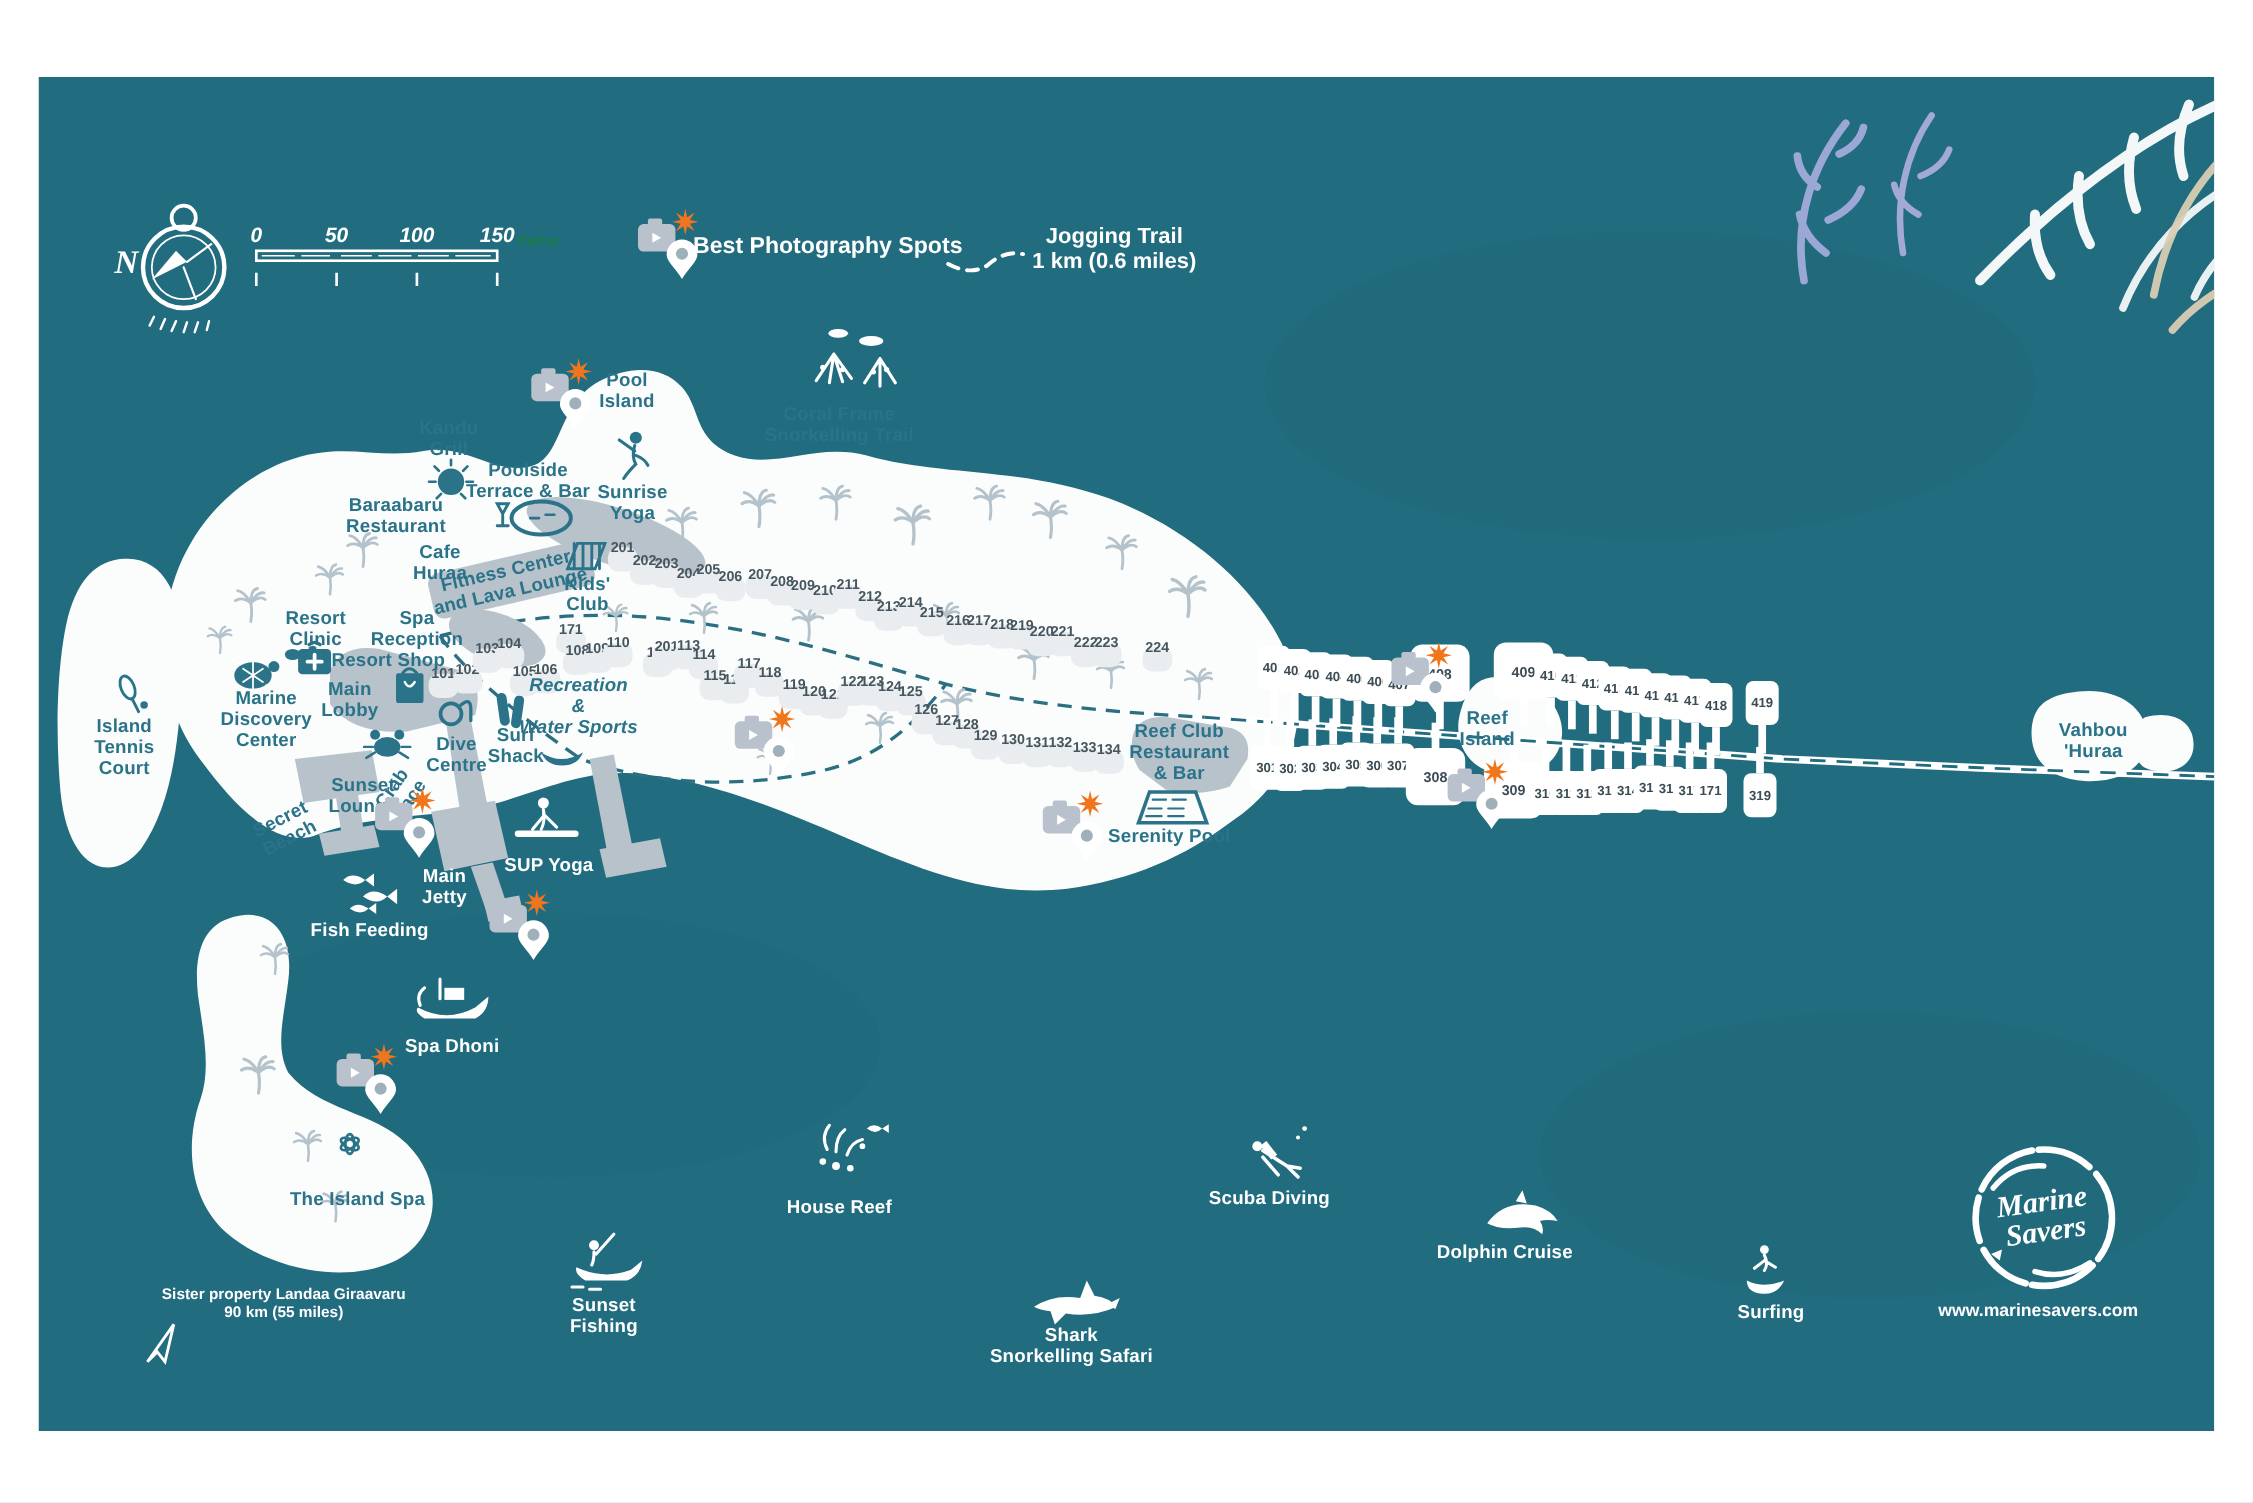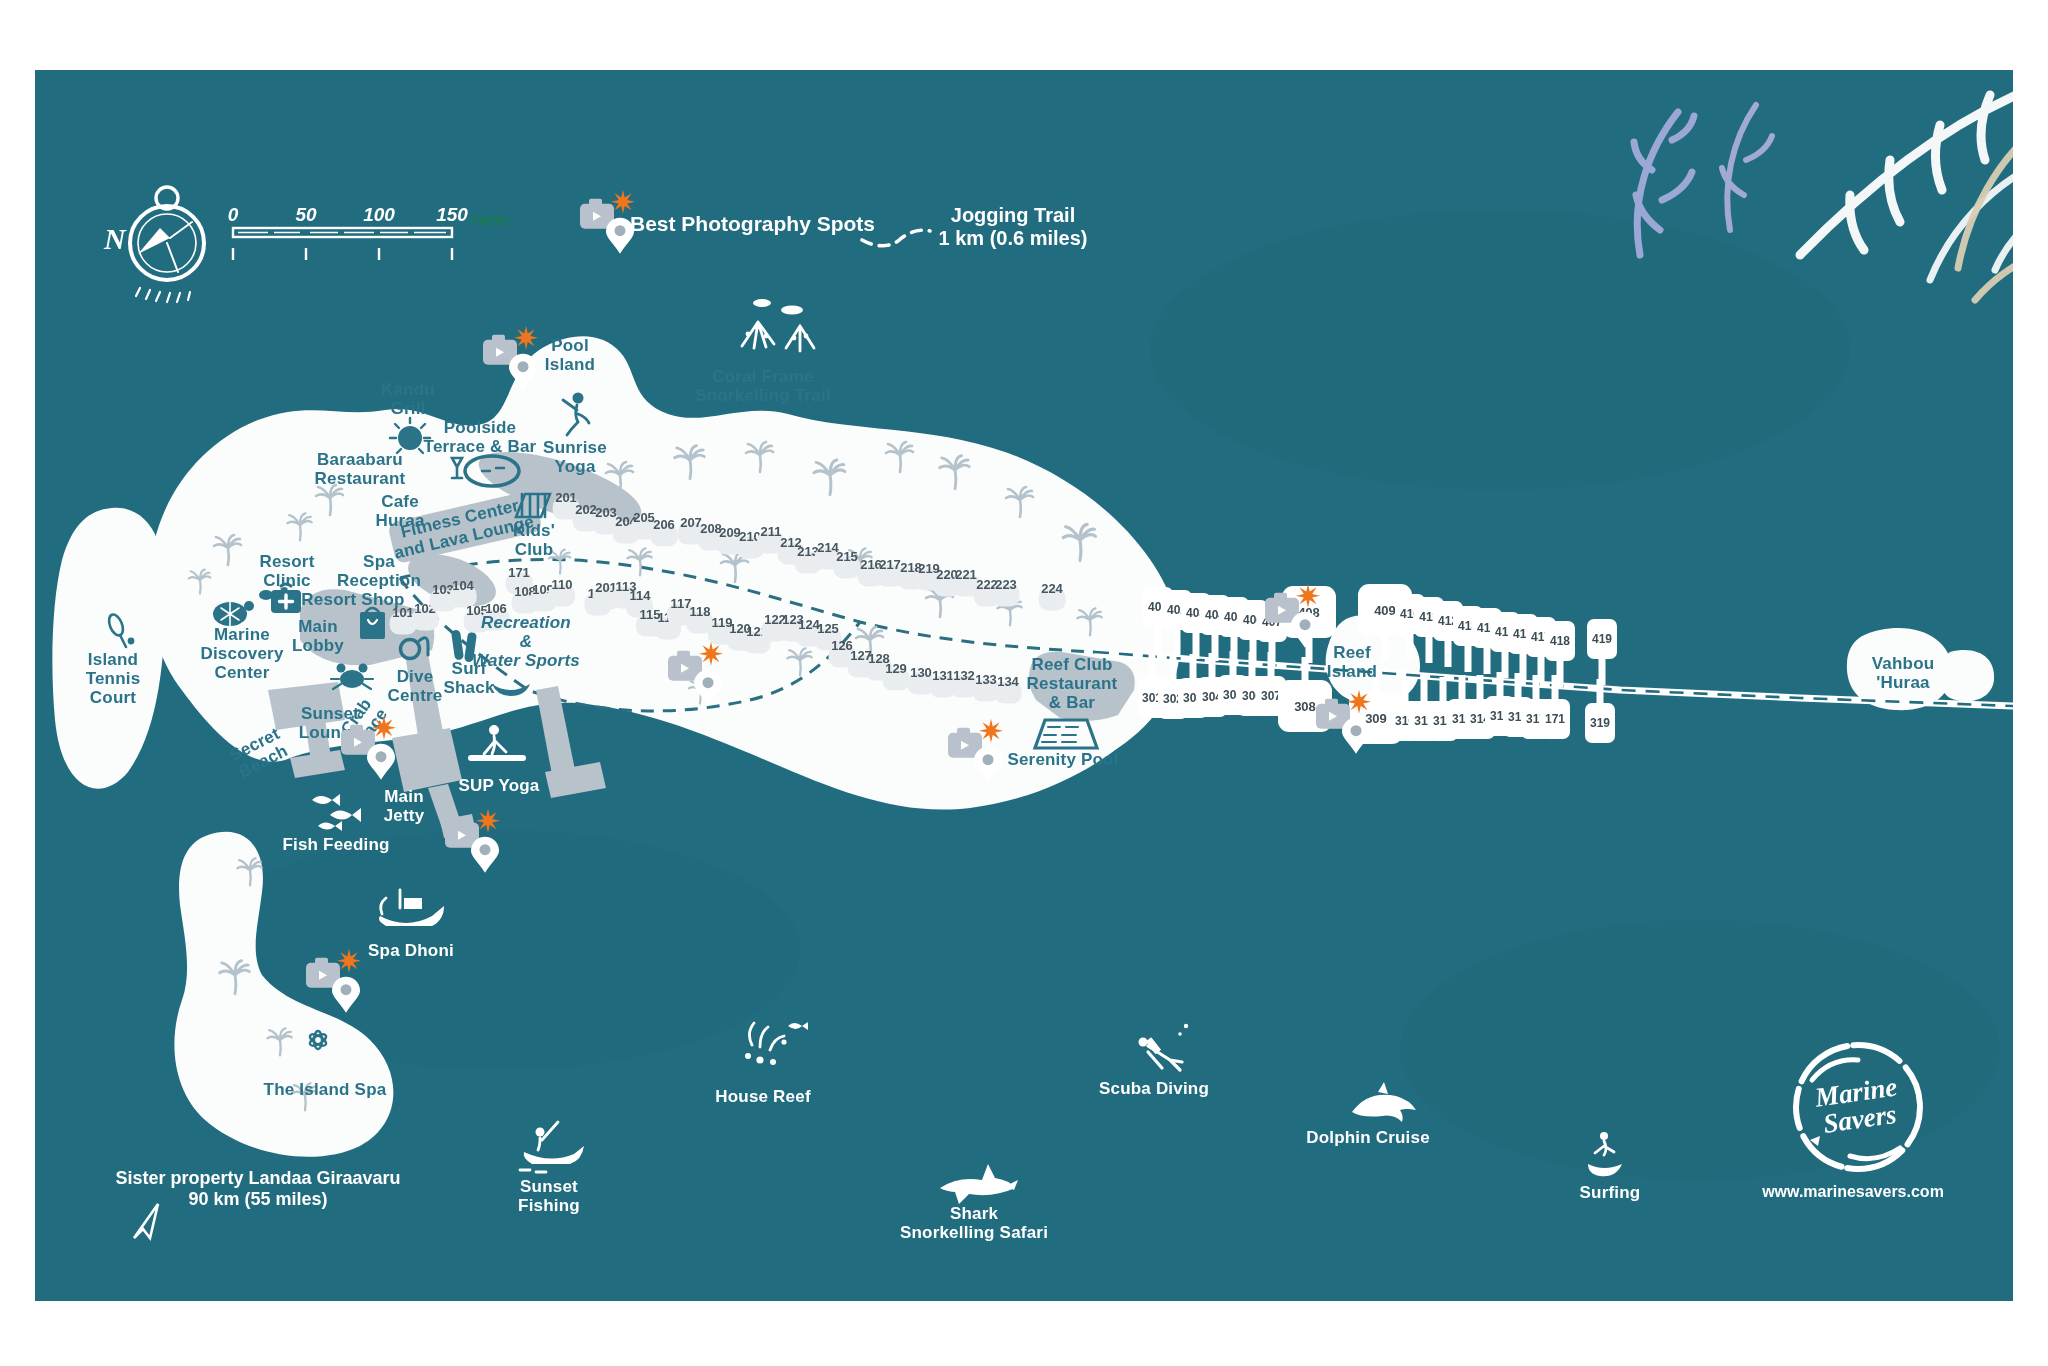--- a/index.html
+++ b/index.html
@@ -298,21 +298,21 @@
   <div class="compass-n" style="left:104px;top:222px;">N</div>
   <span class="scale-num" style="left:233px;top:204px;">0</span>
   <span class="scale-num" style="left:306px;top:204px;">50</span>
   <span class="scale-num" style="left:379px;top:204px;">100</span>
   <span class="scale-num" style="left:452px;top:204px;">150</span>
   <span class="scale-unit" style="left:470px;top:211px;">metre</span>
   <div class="legend-text" style="left:630px;top:212px;font-size:21px;">Best Photography Spots</div>
   <div class="legend-text" style="left:1013px;top:204px;font-size:20px;text-align:center;transform:translateX(-50%);">Jogging Trail
 1 km (0.6 miles)</div>
 
-  <div class="legend-text" style="left:258px;top:1168px;font-size:18px;text-align:center;transform:translateX(-50%);">Sister property Landaa Giraavaru
+  <div class="legend-text" style="left:258px;top:1168px;font-size:14px;text-align:center;transform:translateX(-50%);">Sister property Landaa Giraavaru
 90 km (55 miles)</div>
   <div class="legend-text" style="left:1853px;top:1183px;font-size:16px;text-align:center;transform:translateX(-50%);">www.marinesavers.com</div>
   <div class="logo-text" style="left:1858px;top:1106px;">Marine
 Savers</div>
 <div class="lbl teal" style="left: 570px; top: 355px; transform: translate(-50%, -50%) rotate(0deg);">Pool
 Island</div>
       <div class="lbl teal" style="left: 408px; top: 399px; transform: translate(-50%, -50%) rotate(0deg);">Kandu
 Grill</div>
       <div class="lbl teal" style="left: 763px; top: 386px; transform: translate(-50%, -50%) rotate(0deg);">Coral Frame
 Snorkelling Trail</div>

